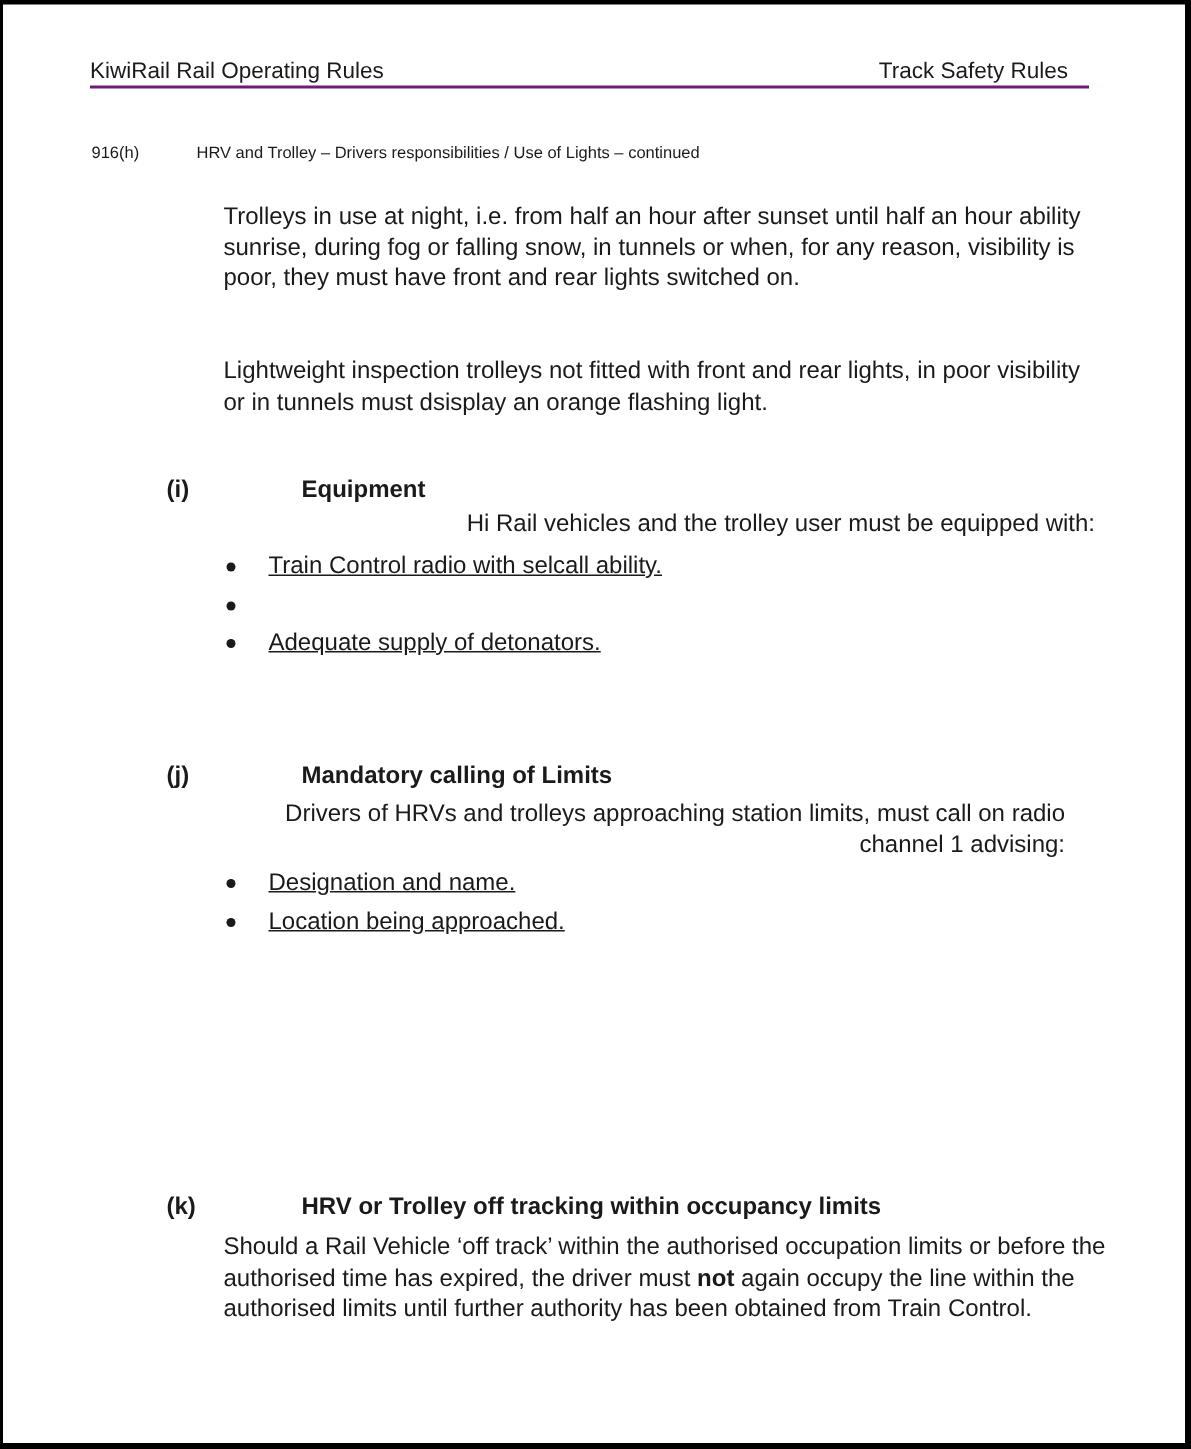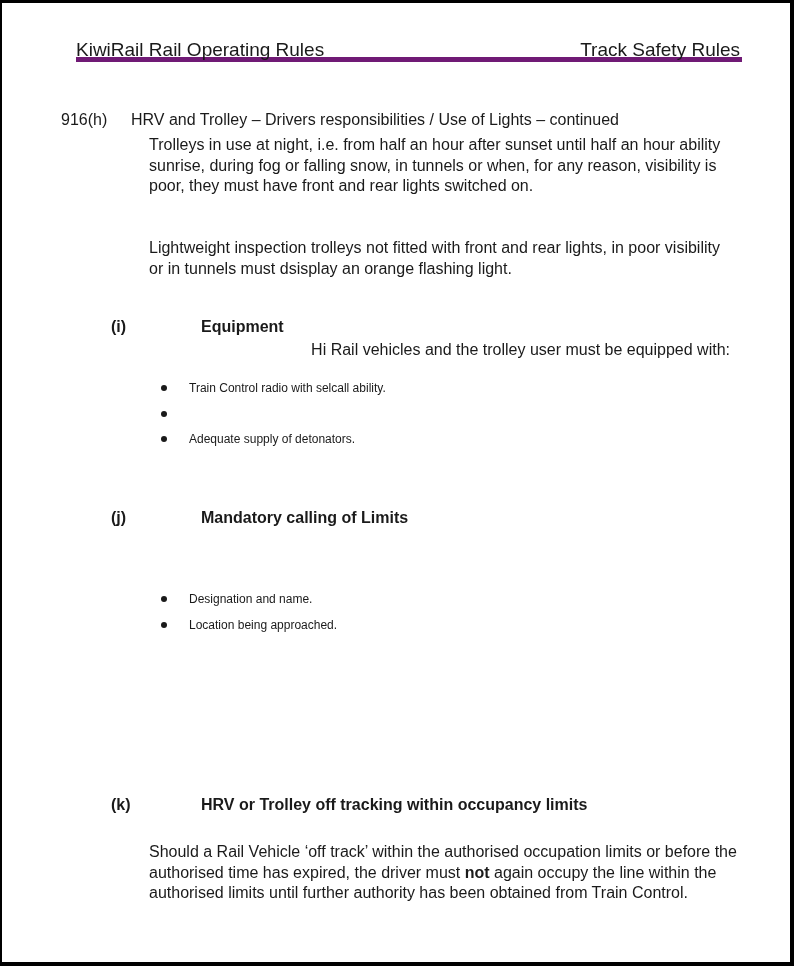--- a/index.html
+++ b/index.html
@@ -27,41 +27,40 @@
       border-right: 4px solid #000;
       border-bottom: 4px solid #000;
       background: #fff;
     }
     .header {
       position: absolute;
       left: 58px;
       top: 36px;
       width: 666px;
       height: 18px;
-      border-bottom: 5px solid #701a75;
-      font-size: 19px;
-      margin-left: 16px;
+      border-bottom: 2px solid #701a75;
+      font-size: 15px;
     }
     .header-left {
       position: absolute;
       left 0;
       left: 0;
       top: 0;
     }
     .header-right {
       position: absolute;
-      right: 2px;
+      right: 14px;
       top: 0;
       text-align: center;
     }
     .section-heading {
       position: absolute;
       left: 59px;
-      top: 108px;
-      font-size: 16px;
+      top: 93px;
+      font-size: 11px;
       white-space: nowrap;
     }
     .section-heading .num {
       display: inline-block;
       width: 70px;
     }
     .para {
       position: absolute;
       font-size: 16px;
       line-height: 20.5px;
@@ -91,44 +90,45 @@
     .intro {
       position: absolute;
       font-size: 16px;
       line-height: 20.5px;
       text-align: right;
     }
     .intro-i { left: 148px; top: 337px; width: 580px; }
     .intro-j { left: 148px; top: 530px; width: 560px; }
     .bullets {
       position: absolute;
-      margin: 10px;
+      margin: 0;
       padding: 0;
       list-style: none;
-      font-size: 12px;
+      font-size: 16px;
+      text-decoration: underline;
     }
     .bullets li {
       position: relative;
       height: 25.5px;
       line-height: 20px;
       padding-left: 30px;
     }
     .bullets li .dot {
       position: absolute;
       left: 2px;
       top: 7px;
       width: 6px;
       height: 6px;
       border-radius: 50%;
       background: #1a1a1a;
     }
     .bl-i { left: 147px; top: 365px; }
     .bl-j { left: 147px; top: 576px; }
     .p-radio { left: 141px; top: 675px; width: 560px; }
-    .p-k { left: 147px; top: 819px; width: 590px; margin-top: 20px; }
+    .p-k { left: 147px; top: 819px; width: 590px; }
   </style>
 </head>
 <body>
 
 <div class="frame">
 
   <div class="header">
     <span class="header-left">KiwiRail Rail Operating Rules</span>
     <span class="header-right">Track Safety Rules</span>
   </div>
@@ -148,20 +148,21 @@
   <ul class="bullets bl-i">
     <li><span class="dot"></span><span>Train Control radio with selcall ability.</span></li>
     <li><span class="dot"></span></li>
     <li><span class="dot"></span><span>Adequate supply of detonators.</span></li>
   </ul>
 
   <div class="sub-heading sh-j">
     <span class="letter">(j)</span>
     <span class="title">Mandatory calling of Limits</span>
   </div>
+  <div class="intro intro-j">Drivers of HRVs and trolleys approaching station limits, must call on radio channel 1 advising:</div>
   <ul class="bullets bl-j">
     <li><span class="dot"></span><span>Designation and name.</span></li>
     <li><span class="dot"></span><span>Location being approached.</span></li>
   </ul>
 
   <div class="sub-heading sh-k">
     <span class="letter">(k)</span>
     <span class="title">HRV or Trolley off tracking within occupancy limits</span>
   </div>
   <div class="para p-k"><span>Should a Rail Vehicle ‘off track’ within the authorised occupation limits or before the authorised time has expired, the driver must </span><b>not</b><span> again occupy the line within the authorised limits until further authority has been obtained from Train Control.</span></div>

